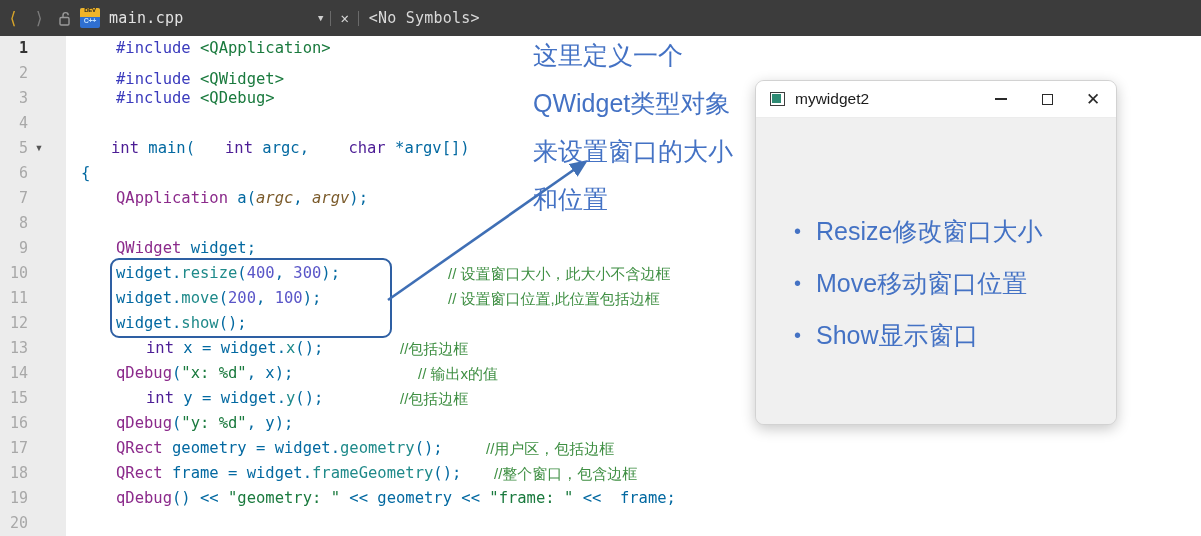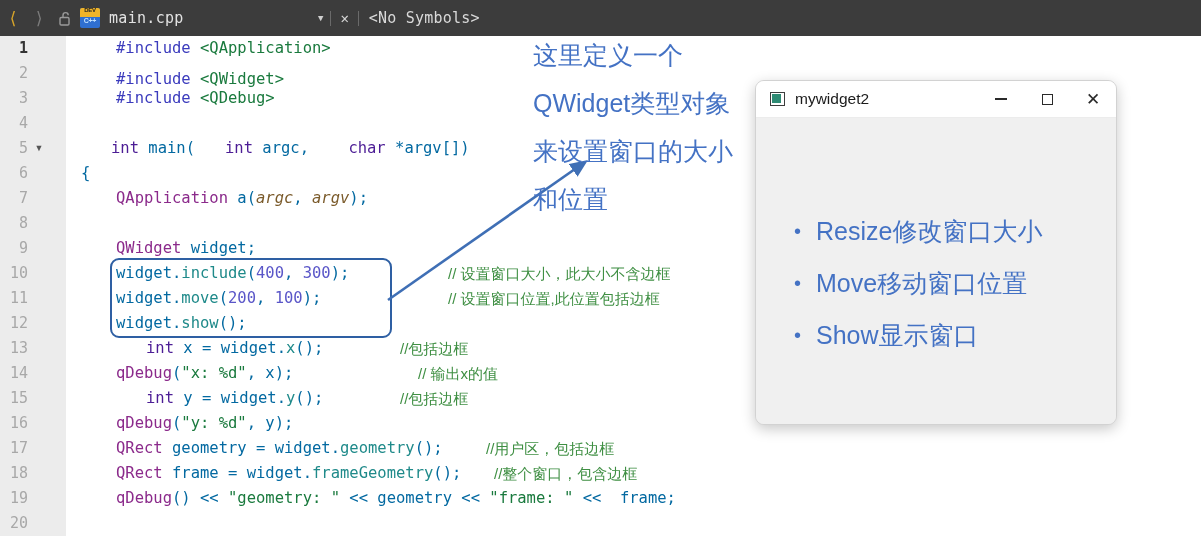--- a/index.html
+++ b/index.html
@@ -178,21 +178,21 @@
     </div>
 
     <div class="code">
       <div class="line" style="top:0px;left:50px"><span class="t-pre">#include</span> <span class="t-hdr">&lt;QApplication&gt;</span></div>
       <div class="line" style="top:31px;left:50px"><span class="t-pre">#include</span> <span class="t-hdr">&lt;QWidget&gt;</span></div>
       <div class="line" style="top:50px;left:50px"><span class="t-pre">#include</span> <span class="t-hdr">&lt;QDebug&gt;</span></div>
       <div class="line" style="top:100px;left:15px"><span class="t-kw">int</span> <span class="t-op">main(</span><span class="t-kw">int</span> <span class="t-op">argc,</span> <span class="t-kw">char</span> <span class="t-op">*argv[])</span></div>
       <div class="line" style="top:125px;left:15px"><span class="t-op">{</span></div>
       <div class="line" style="top:150px;left:50px"><span class="t-cls">QApplication</span> <span class="t-op">a(</span><span class="t-par">argc</span><span class="t-op">, </span><span class="t-par">argv</span><span class="t-op">);</span></div>
       <div class="line" style="top:200px;left:50px"><span class="t-cls">QWidget</span> <span class="t-op">widget;</span></div>
-      <div class="line" style="top:225px;left:50px"><span class="t-op">widget.</span><span class="t-fn">include</span><span class="t-op">(</span><span class="t-num">400</span><span class="t-op">, </span><span class="t-num">300</span><span class="t-op">);</span></div>
+      <div class="line" style="top:225px;left:50px"><span class="t-op">widget.</span><span class="t-fn">resize</span><span class="t-op">(</span><span class="t-num">400</span><span class="t-op">, </span><span class="t-num">300</span><span class="t-op">);</span></div>
       <div class="line" style="top:250px;left:50px"><span class="t-op">widget.</span><span class="t-fn">move</span><span class="t-op">(</span><span class="t-num">200</span><span class="t-op">, </span><span class="t-num">100</span><span class="t-op">);</span></div>
       <div class="line" style="top:275px;left:50px"><span class="t-op">widget.</span><span class="t-fn">show</span><span class="t-op">();</span></div>
       <div class="line" style="top:300px;left:50px"><span class="t-kw">int</span> <span class="t-op">x = widget.</span><span class="t-fn">x</span><span class="t-op">();</span></div>
       <div class="line" style="top:325px;left:50px"><span class="t-cls">qDebug</span><span class="t-op">(</span><span class="t-str">"x: %d"</span><span class="t-op">, x);</span></div>
       <div class="line" style="top:350px;left:50px"><span class="t-kw">int</span> <span class="t-op">y = widget.</span><span class="t-fn">y</span><span class="t-op">();</span></div>
       <div class="line" style="top:375px;left:50px"><span class="t-cls">qDebug</span><span class="t-op">(</span><span class="t-str">"y: %d"</span><span class="t-op">, y);</span></div>
       <div class="line" style="top:400px;left:50px"><span class="t-cls">QRect</span> <span class="t-op">geometry = widget.</span><span class="t-fn">geometry</span><span class="t-op">();</span></div>
       <div class="line" style="top:425px;left:50px"><span class="t-cls">QRect</span> <span class="t-op">frame = widget.</span><span class="t-fn">frameGeometry</span><span class="t-op">();</span></div>
       <div class="line" style="top:450px;left:50px"><span class="t-cls">qDebug</span><span class="t-op">() &lt;&lt; </span><span class="t-str">"geometry: "</span><span class="t-op"> &lt;&lt; geometry &lt;&lt; </span><span class="t-str">"frame: "</span><span class="t-op"> &lt;&lt;  frame;</span></div>
 

